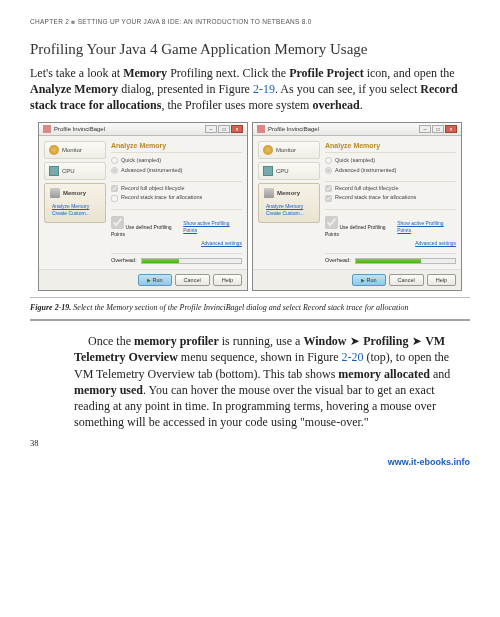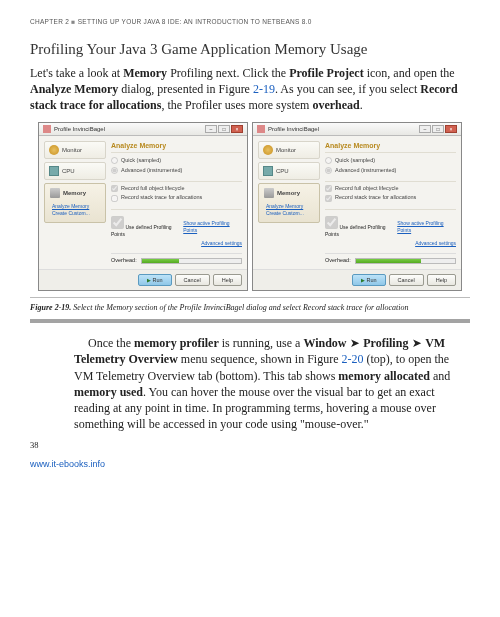--- a/index.html
+++ b/index.html
@@ -118,52 +118,53 @@
     padding: 2px 8px;
     border: 1px solid #9a9a90;
     border-radius: 2px;
     background: linear-gradient(#fdfdfb,#e8e7e0);
     color: #333;
   }
   .btn.run { background: linear-gradient(#bde3f8,#8fc7e8); border-color: #5a9ac0; }
   .btn .tri { color: #2a7a2a; font-size: 5px; }
   .figure-caption {
     border-top: 1px solid #bbb;
-    border-bottom: 4px solid #a3a3a3;
+    border-bottom: 2px solid #a3a3a3;
     padding: 5px 0;
     margin: 6px 0 12px 0;
     font-size: 8px;
     font-style: italic;
   }
   .figure-caption .fignum { font-weight: bold; font-style: italic; }
   .arrow { font-family: Arial, sans-serif; }
   .page-num {
     font-size: 8.5px;
   }
   .footer-link {
-    text-align: left;
+    text-align: right;
     margin-top: 6px;
+    font-weight: bold;
   }
   .footer-link a {
     color: #1a5fbf;
     text-decoration: none;
     font-size: 9px;
     font-family: Arial, sans-serif;
   }
 </style>
 </head>
 <body>
 
 <div class="chapter-header">
   <span>CHAPTER 2</span>
   <span class="sq">■</span>
   <span>SETTING UP YOUR JAVA 8 IDE: AN INTRODUCTION TO NETBEANS 8.0</span>
 </div>
 
-<h2 class="section-title">Profiling Your Java 3 Game Application Memory Usage</h2>
+<h2 class="section-title">Profiling Your Java 4 Game Application Memory Usage</h2>
 
 <p class="body">
   <span>Let's take a look at </span><strong>Memory</strong><span> Profiling next. Click the </span><strong>Profile Project</strong><span> icon, and open the </span><strong>Analyze Memory</strong><span> dialog, presented in Figure </span><a class="xref">2-19</a><span>. As you can see, if you select </span><strong>Record stack trace for allocations</strong><span>, the Profiler uses more system </span><strong>overhead</strong><span>.</span>
 </p>
 
 <div class="figure-wrap">
 
   <div class="dialog">
     <div class="dlg-titlebar">
       <div class="tb-left">

